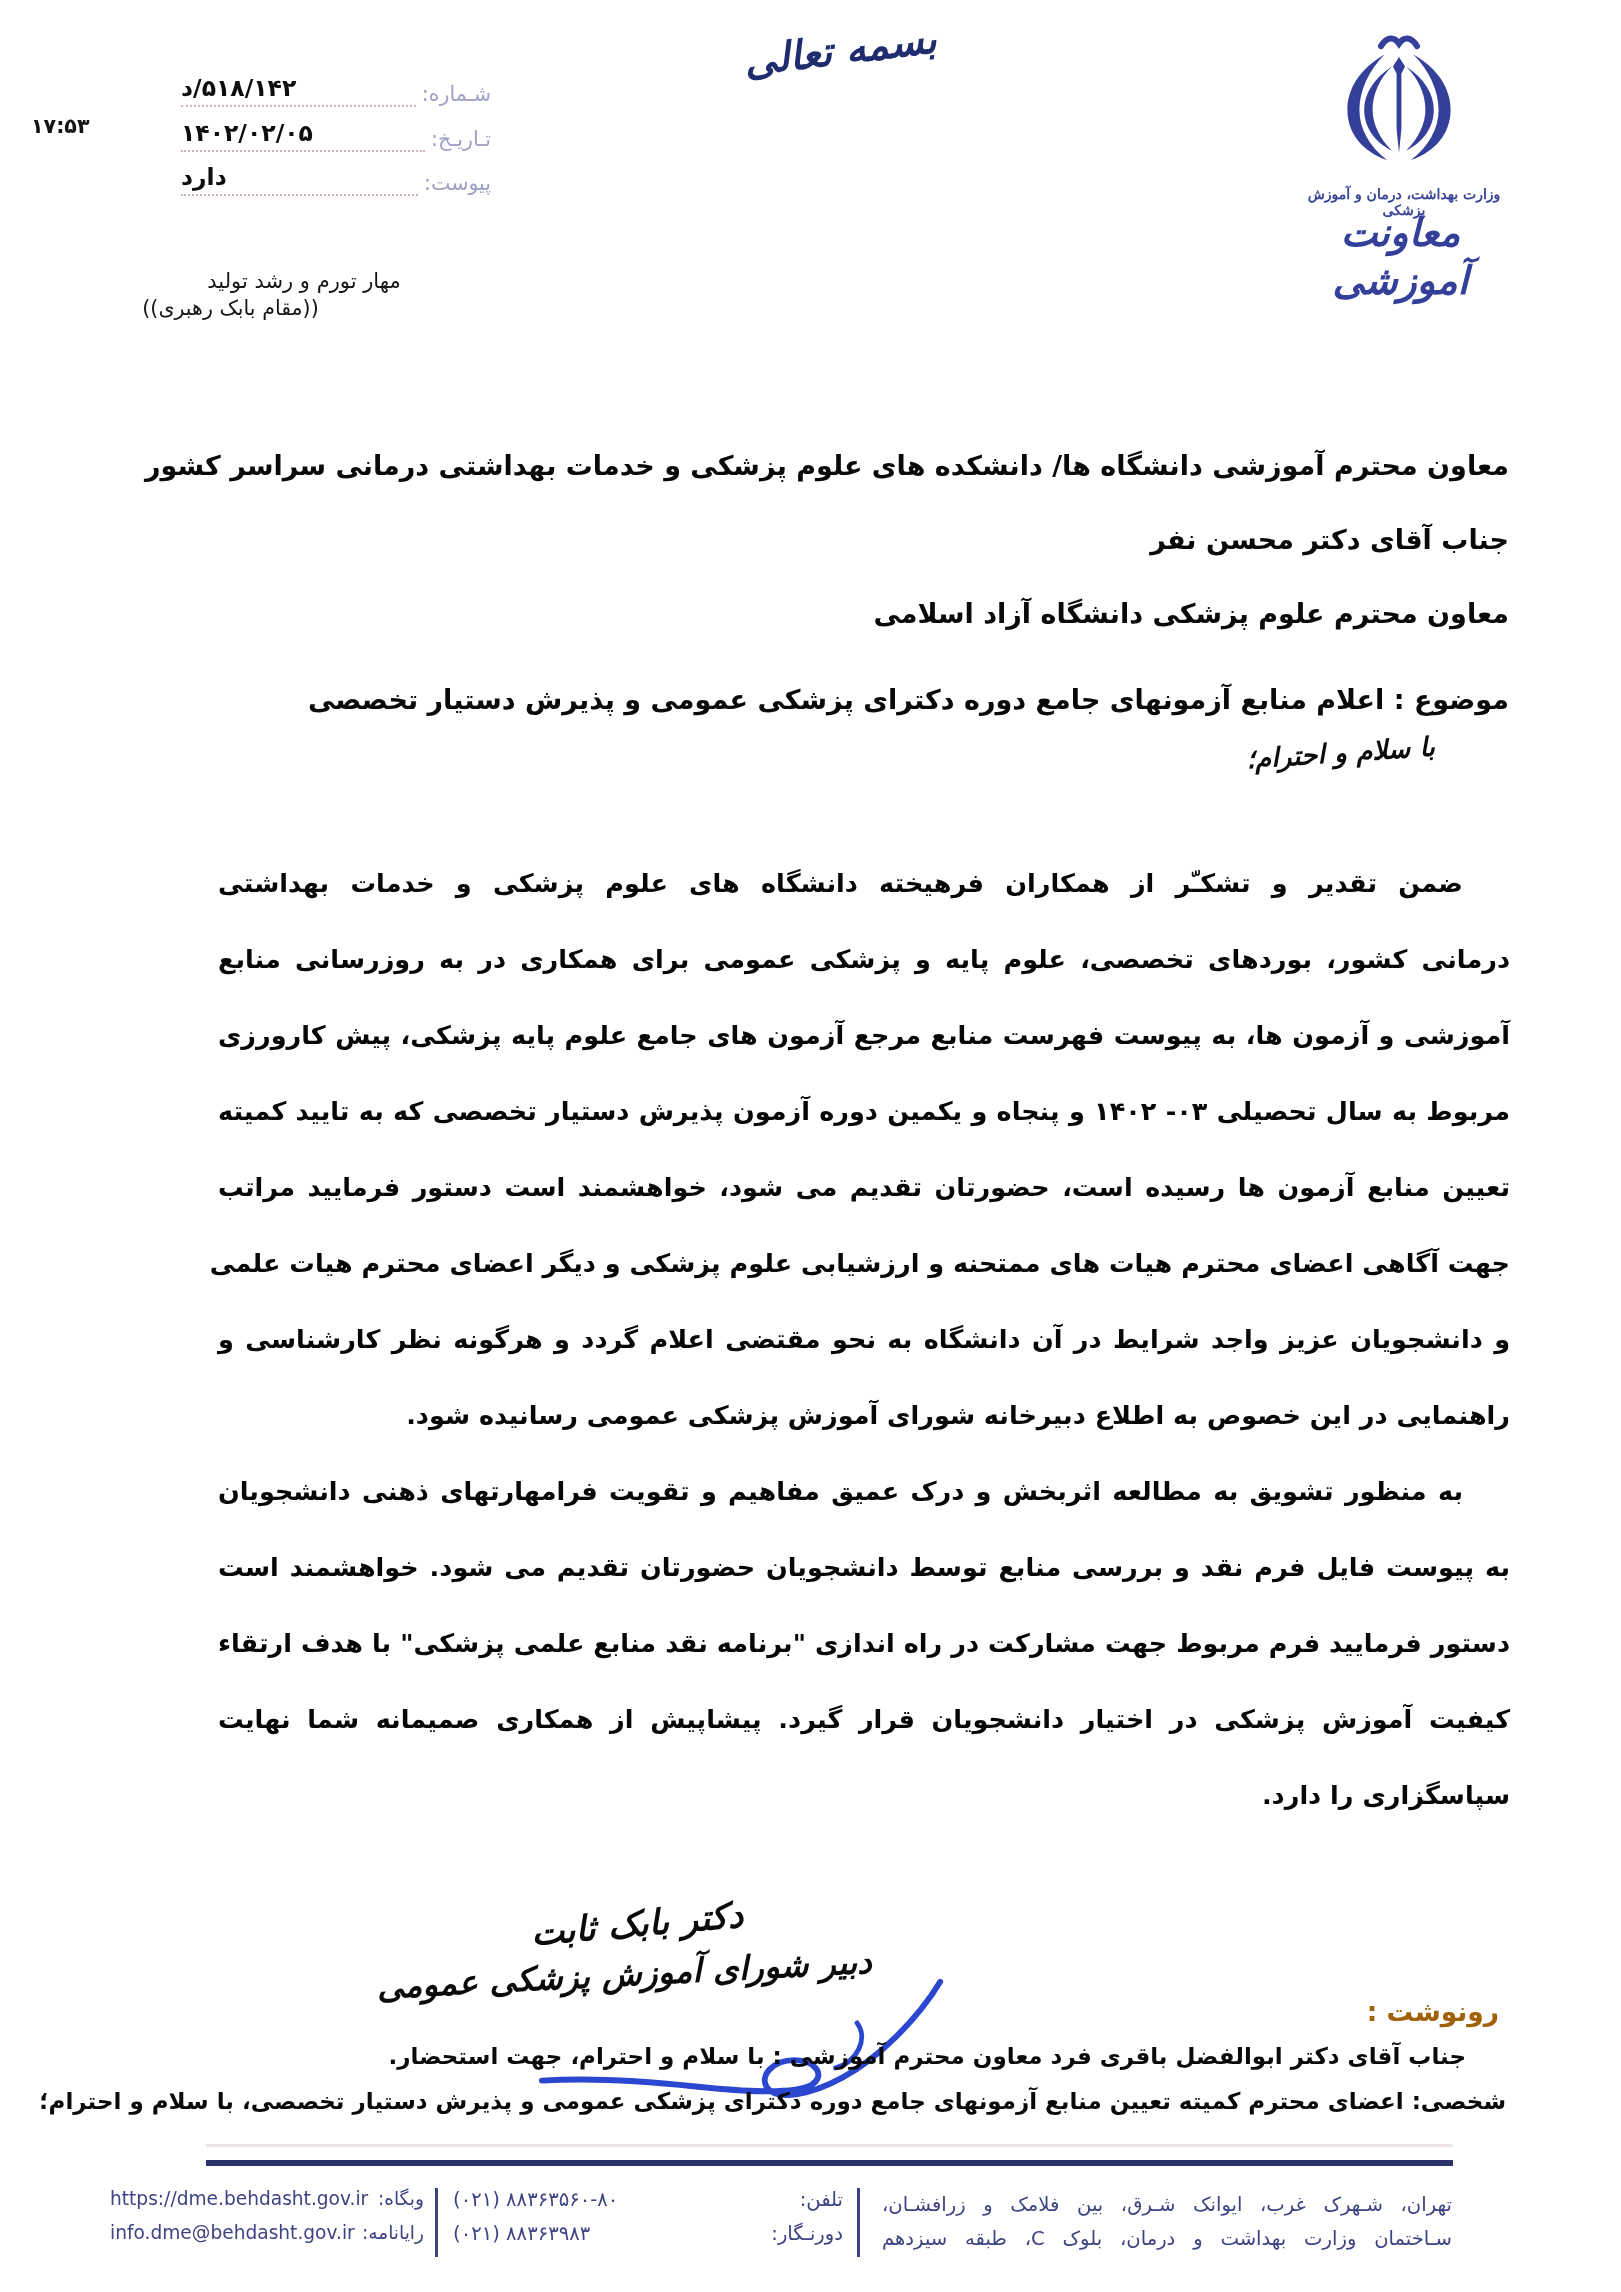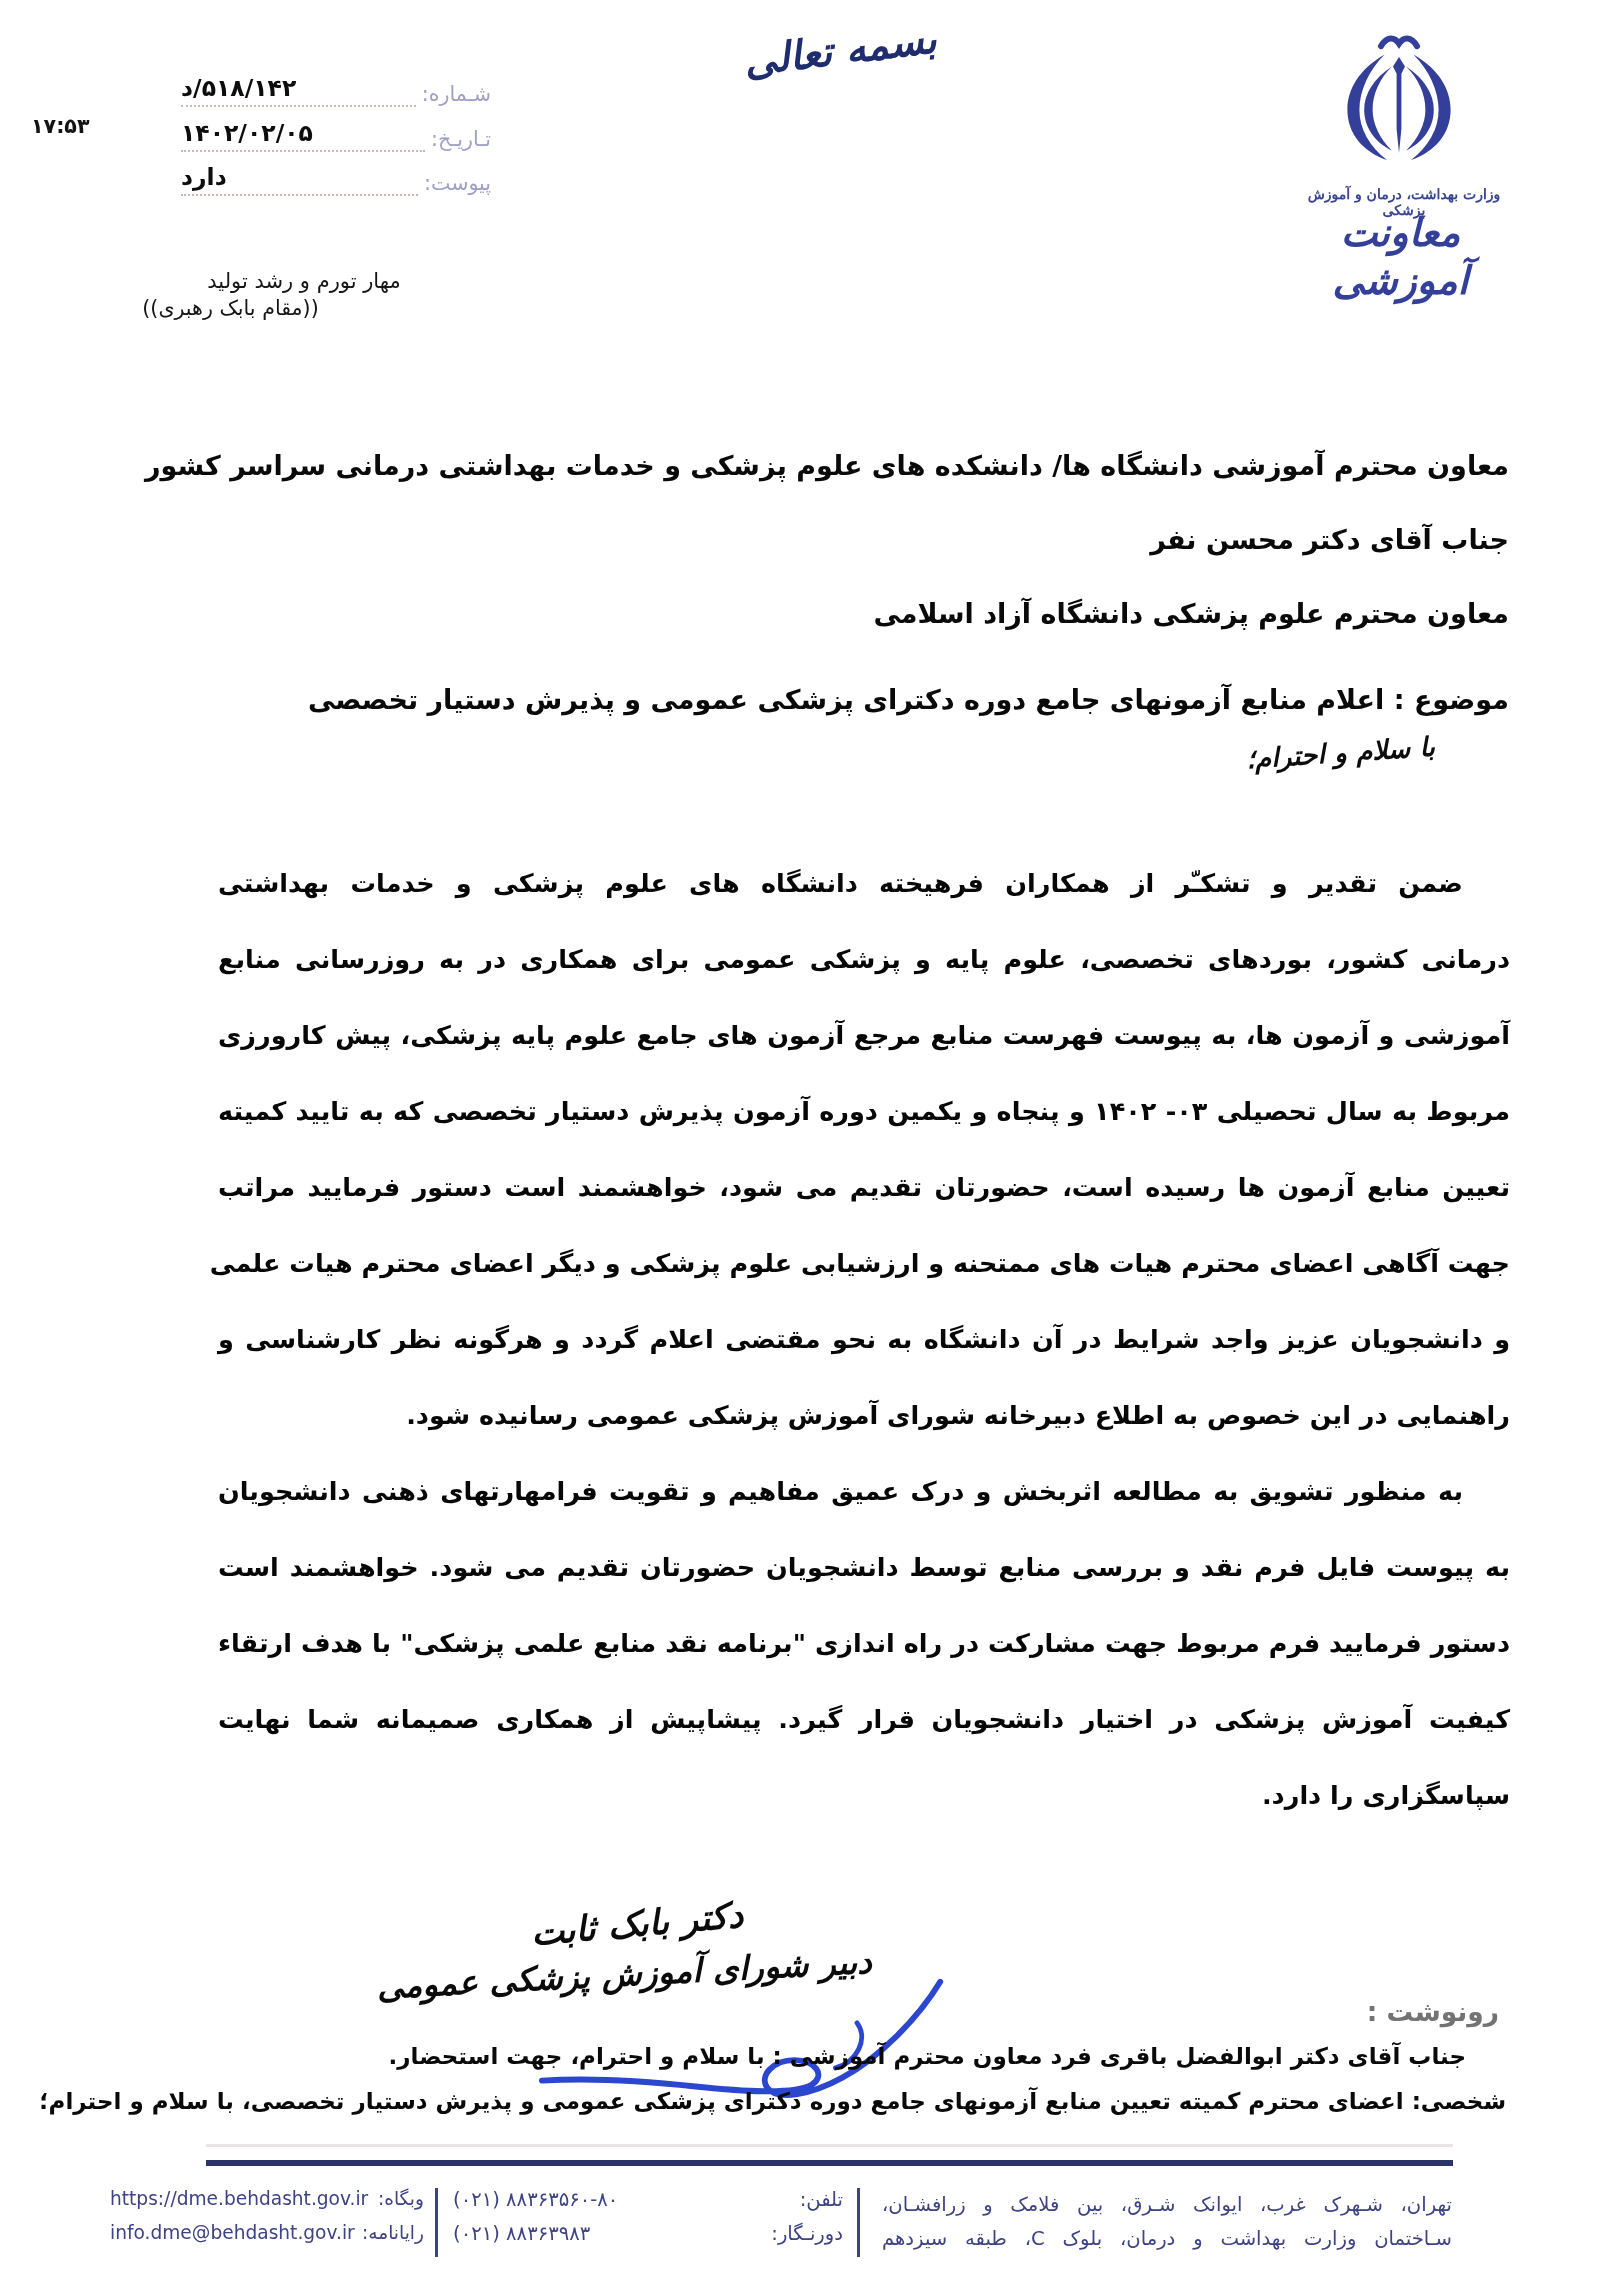--- a/index.html
+++ b/index.html
@@ -58,21 +58,21 @@
 
   
   .sig-block{left:402px;top:1903px;width:470px;text-align:center;}
   .sig-name{font-family:"DejaVu Serif",serif;font-style:italic;font-weight:bold;
     font-size:35px;color:#0b0b0b;transform:rotate(-5deg);}
   .sig-title{font-family:"DejaVu Serif",serif;font-style:italic;font-weight:bold;
     font-size:33px;color:#0b0b0b;margin-top:9.8px;transform:rotate(-3deg);white-space:nowrap;}
   .sig-scribble{left:534px;top:1972px;width:421px;height:137px;}
 
   
-  .cc-heading{right:122px;top:1996px;font-size:26.5px;font-weight:bold;color:#737373;}
+  .cc-heading{right:122px;top:1996px;font-size:26.5px;font-weight:bold;color:#a16207;}
   .cc-line1{right:155px;top:2043px;font-size:23px;font-weight:bold;color:#0a0a0a;white-space:nowrap;}
   .cc-line2{right:115px;top:2088px;font-size:23px;font-weight:bold;color:#0a0a0a;white-space:nowrap;}
 
   
   .foot-line-light{left:206px;top:2144px;width:1247px;height:2.9px;background:#eae4e4;}
   .foot-line-navy{left:206px;top:2160px;width:1247px;height:5.9px;background:#2c3367;}
   .foot-address{left:882px;width:570px;top:2188px;color:#3d4383;font-size:19.6px;
     line-height:34px;text-align:justify;text-align-last:justify;font-weight:500;}
   .foot-div1{left:857px;top:2188px;width:2.9px;height:69px;background:#3d4383;}
   .foot-phone{left:453px;width:390px;top:2188px;color:#3d4383;font-size:19.6px;}

